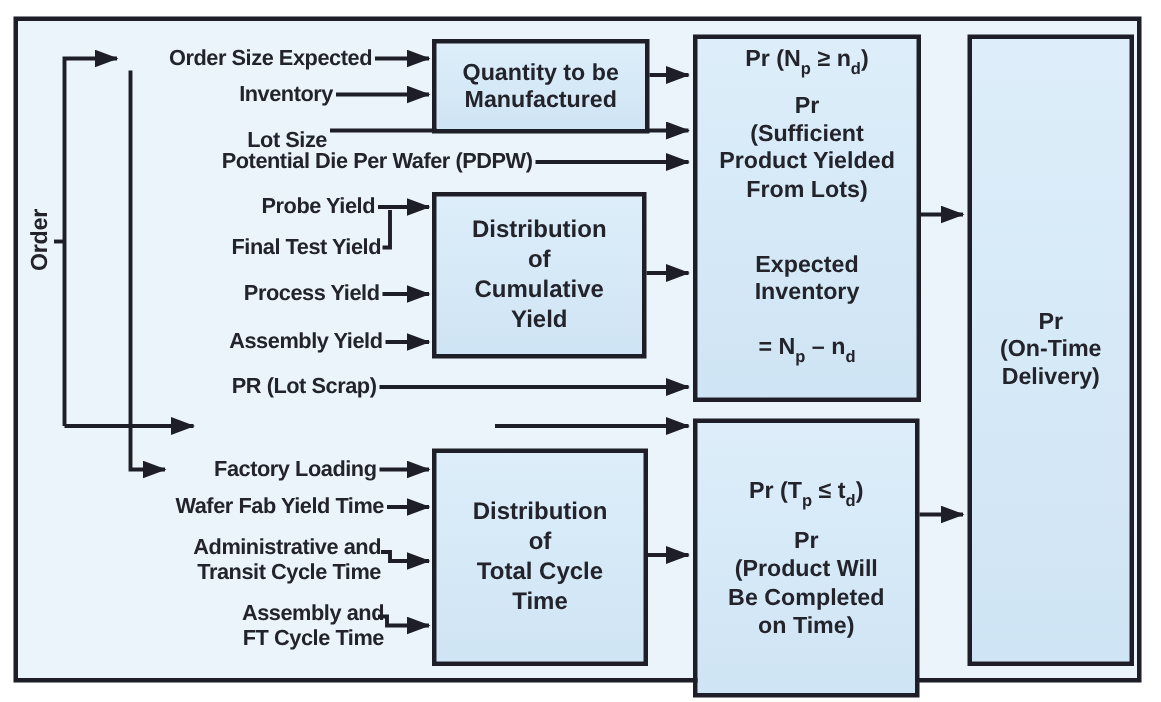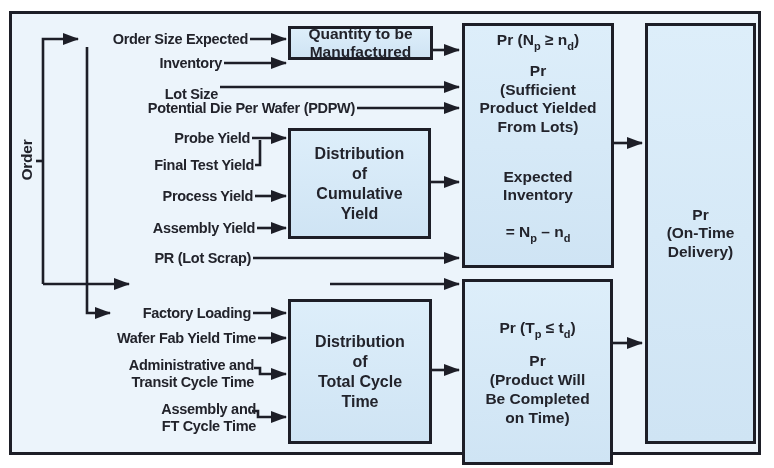--- a/index.html
+++ b/index.html
@@ -28,21 +28,21 @@
     position:absolute;left:-23px;top:151px;width:100px;text-align:center;
     transform:rotate(-90deg);transform-origin:center;
     color:var(--text);font-weight:bold;font-size:15.5px;letter-spacing:-0.2px;
   }
   .box{
     position:absolute;box-sizing:border-box;border:3px solid var(--line);
     background:linear-gradient(180deg,var(--boxtop) 0%,var(--boxbot) 100%);
     display:flex;flex-direction:column;align-items:center;justify-content:center;
     color:var(--text);font-weight:bold;text-align:center;white-space:pre-line;
   }
-  #box-quantity    {left:288px;top:26px;width:145px;height:34px;font-size:15.5px;line-height:18px;}
+  #box-quantity    {left:288px;top:26px;width:145px;height:63px;font-size:15.5px;line-height:18px;}
   #box-cumulative  {left:288px;top:128px;width:143px;height:111px;font-size:16px;line-height:20px;}
   #box-totalcycle  {left:288px;top:299px;width:144px;height:145px;font-size:16px;line-height:20px;}
   #box-pr-yield    {left:462px;top:23px;width:152px;height:245px;font-size:15.5px;line-height:18.5px;gap:13px;}
   #box-pr-time     {left:462px;top:279px;width:151px;height:186px;font-size:15.5px;line-height:19px;gap:14px;}
   #box-ontime      {left:645px;top:23px;width:111px;height:421px;font-size:15.5px;line-height:18.5px;}
   .formula sub{font-size:11px;font-weight:bold;position:relative;top:1px;line-height:0;}
   
   #lbl-order-size   {right:526px;top:30px;}
   #lbl-inventory    {right:552px;top:54px;}
   #lbl-lot-size     {right:556px;top:85px;}

